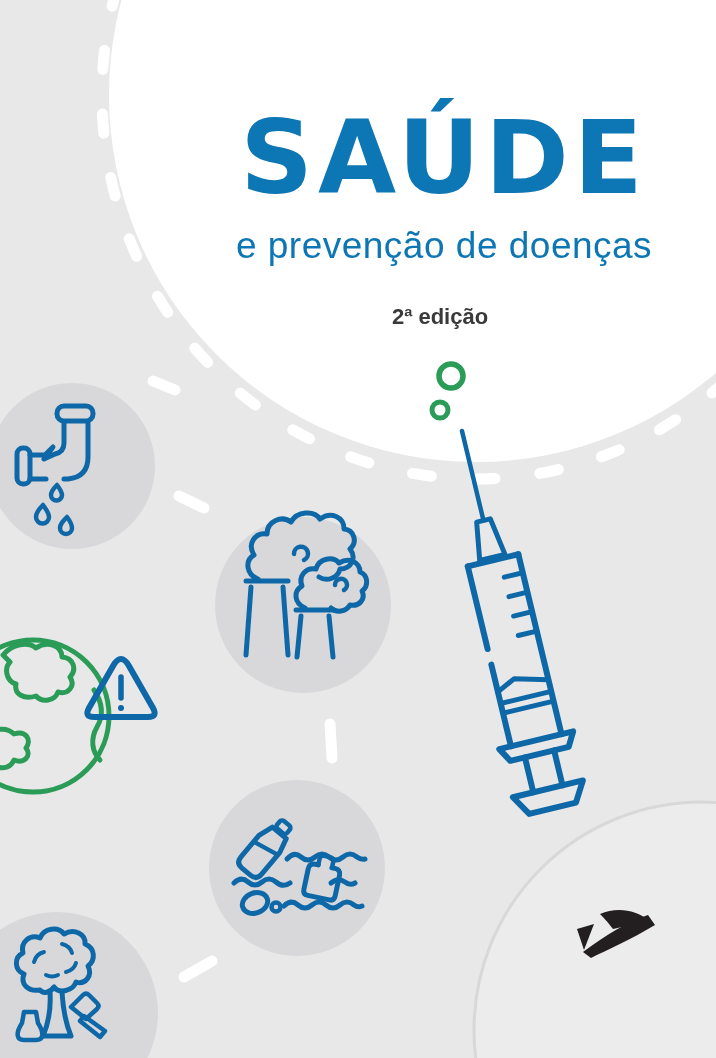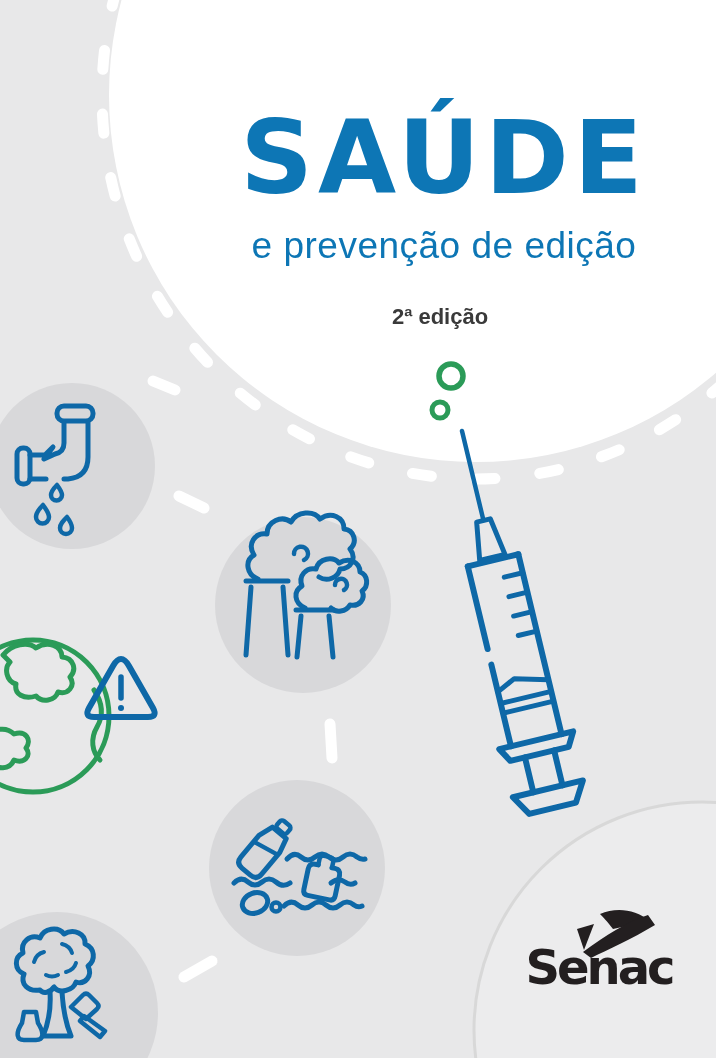--- a/index.html
+++ b/index.html
@@ -158,19 +158,18 @@
 
     <g fill="var(--logo-black)">
       <path d="M600,914 C616,907 635,909 650,921 L613,929 C607,921 603,917 600,914 Z"></path>
       <path d="M583,952 C605,936 628,921 648,915 L655,925 C632,939 607,950 591,958 Z"></path>
       <path d="M577,929 L594,924 L584,950 Z"></path>
     </g>
   </svg>
 
   <div class="txt title">SAÚDE</div>
 
-  <div class="txt subtitle">e prevenção de edição</div>
+  <div class="txt subtitle">e prevenção de doenças</div>
 
   <div class="txt edition">2ª edição</div>
 
-  <div class="txt senac-word">Senac</div>
 
 </div>
 
 </body></html>

